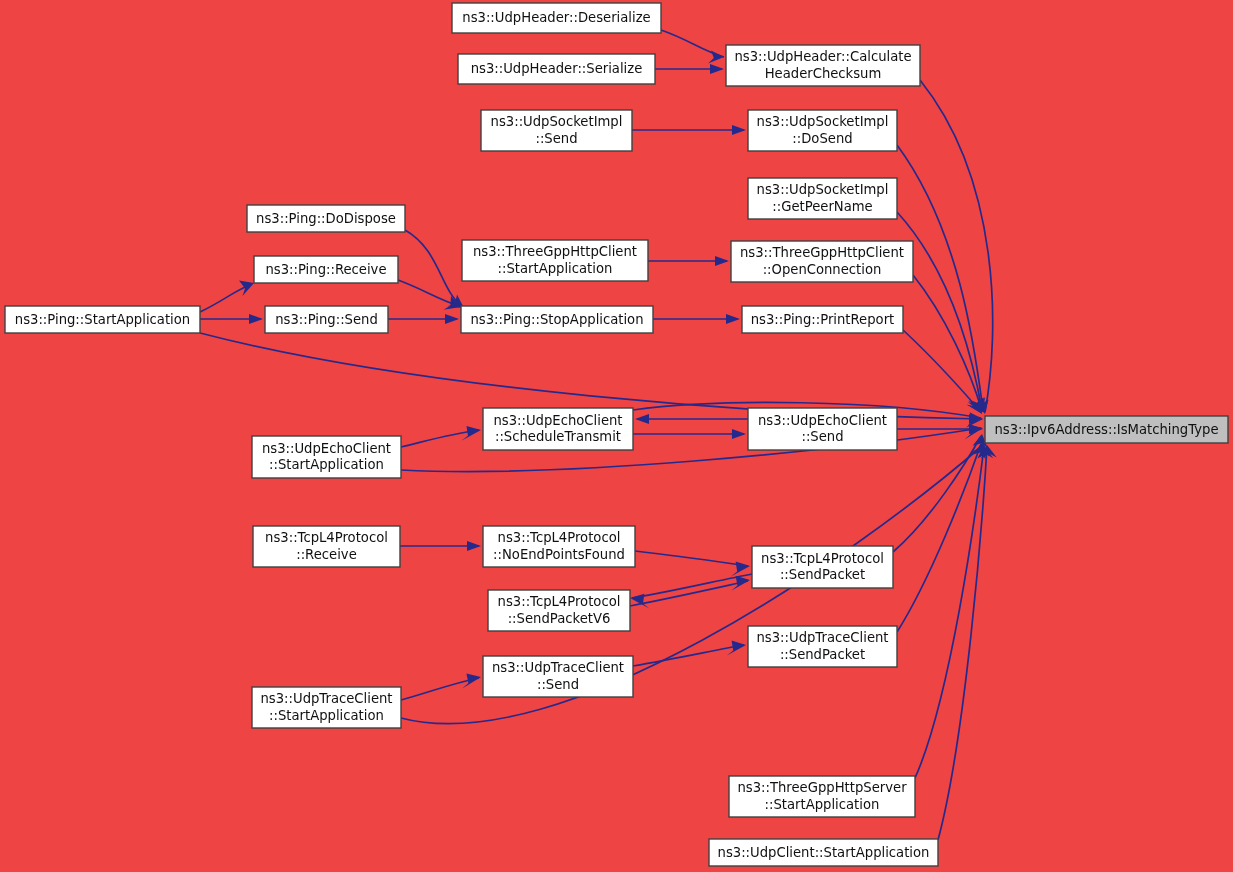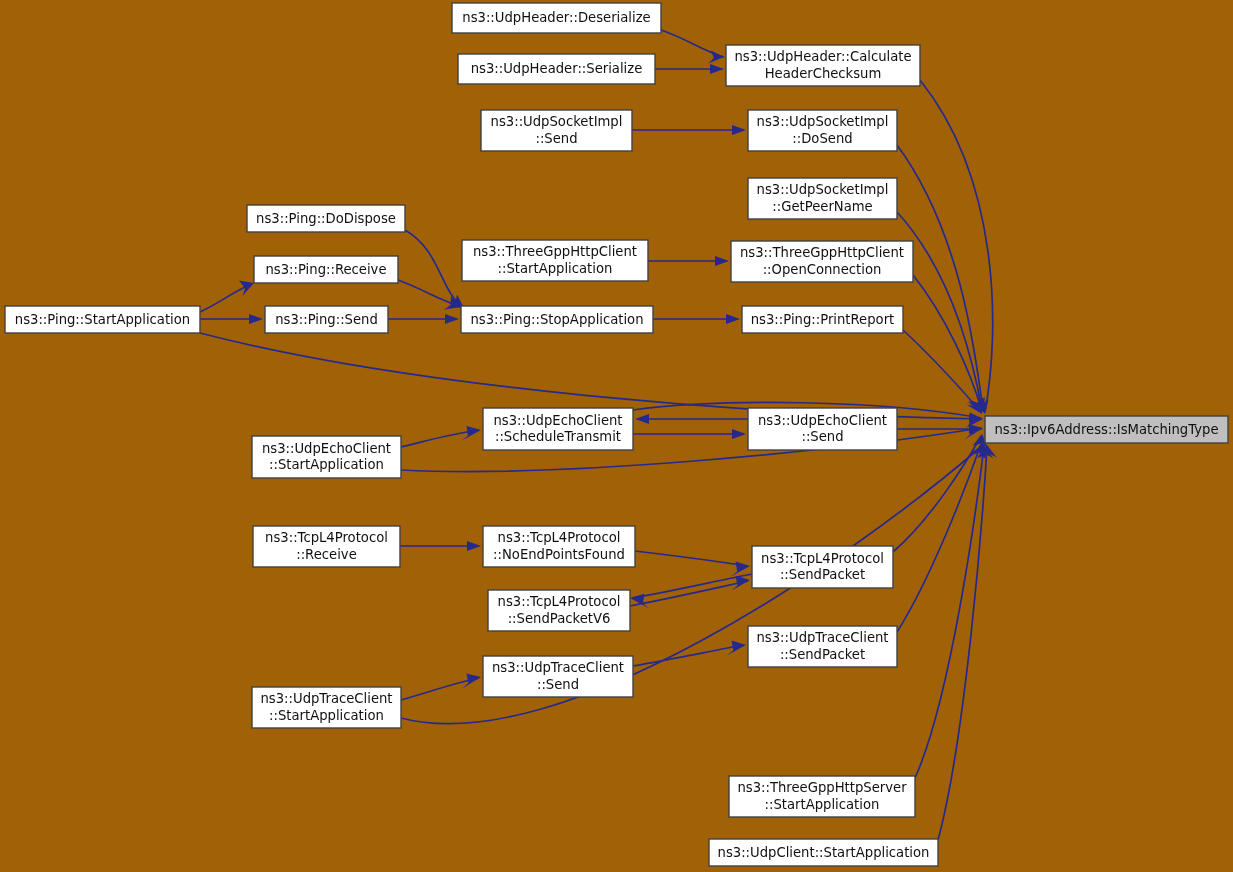--- a/index.html
+++ b/index.html
@@ -4,21 +4,21 @@
 <style>
   html, body {
     margin: 0;
     padding: 0;
     background: #ffffff;
   }
   #canvas-wrap {
     position: relative;
     width: 1233px;
     height: 872px;
-    background: #a16207;
+    background: #ef4444;
     overflow: hidden;
     font-family: "DejaVu Sans", "Liberation Sans", sans-serif;
   }
   svg#graph {
     position: absolute;
     left: 0;
     top: 0;
     width: 1233px;
     height: 872px;
     display: block;

